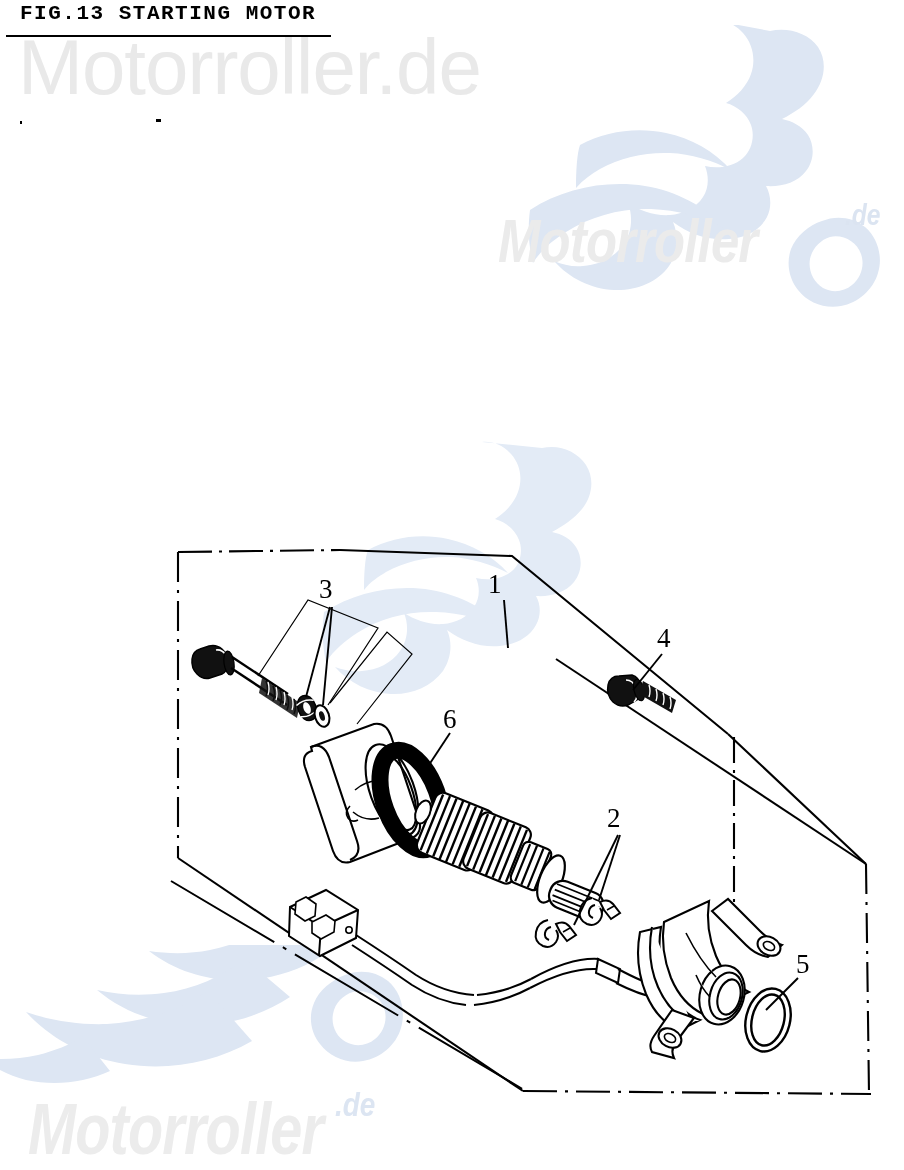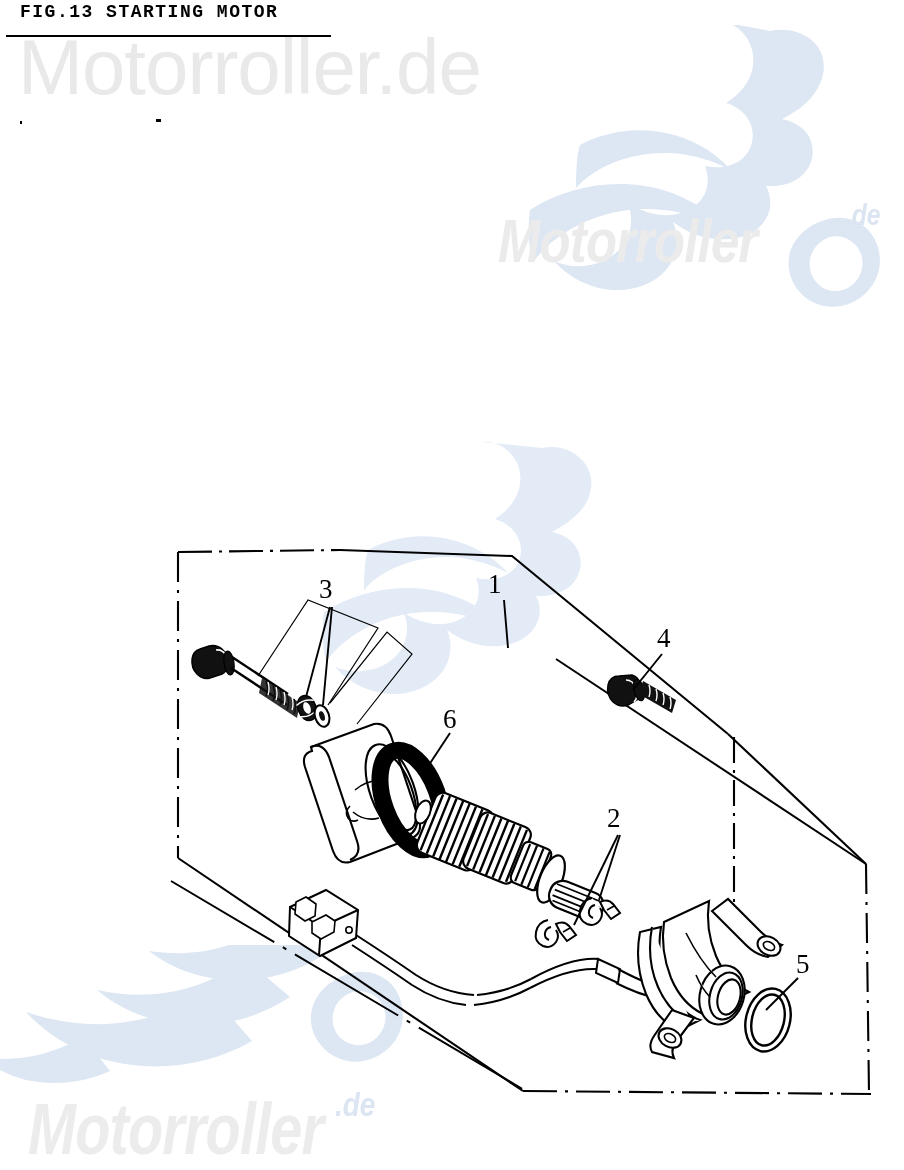--- a/index.html
+++ b/index.html
@@ -7,21 +7,21 @@
   body{
     width:904px;height:1170px;position:relative;overflow:hidden;
     font-family:"Liberation Serif",serif;
   }
   #sheet{position:absolute;left:0;top:0;width:904px;height:1170px;background:#fff;}
 
   
   #title{
     position:absolute;left:20px;top:2px;
     font-family:"Liberation Mono","DejaVu Sans Mono",monospace;
-    font-size:18px;font-weight:bold;letter-spacing:1.5px;
+    font-size:21px;font-weight:bold;letter-spacing:1.5px;
     color:#000;white-space:pre;
   }
   #title-rule{
     position:absolute;left:6px;top:35px;width:325px;height:0;
     border-top:2px solid #000;
   }
 
   
   .wm-layer{position:absolute;left:0;top:0;width:904px;height:1170px;pointer-events:none;}
   #wm-top-text{

